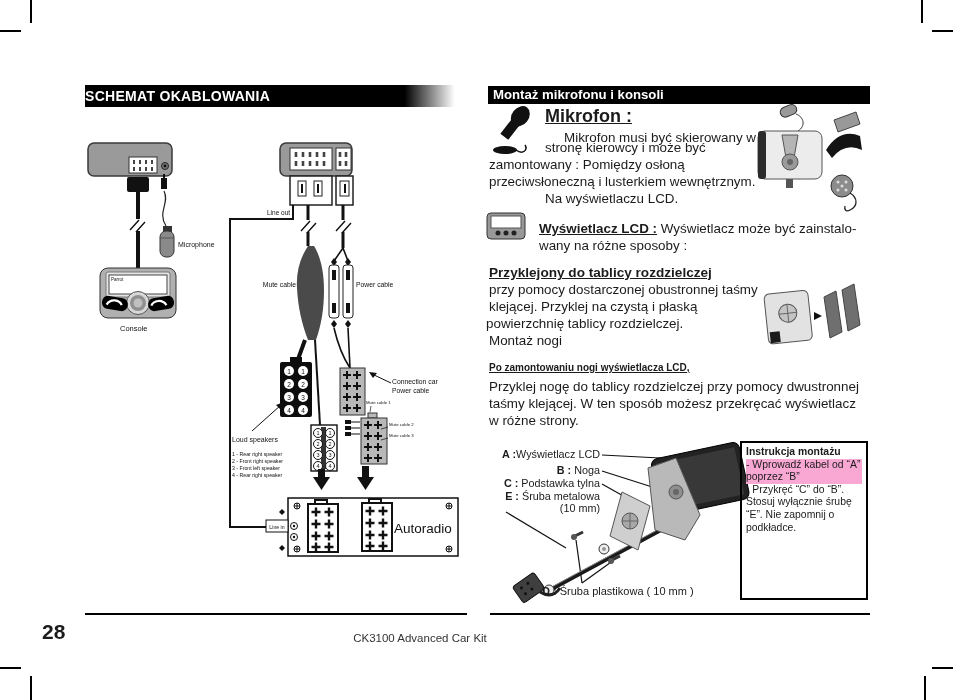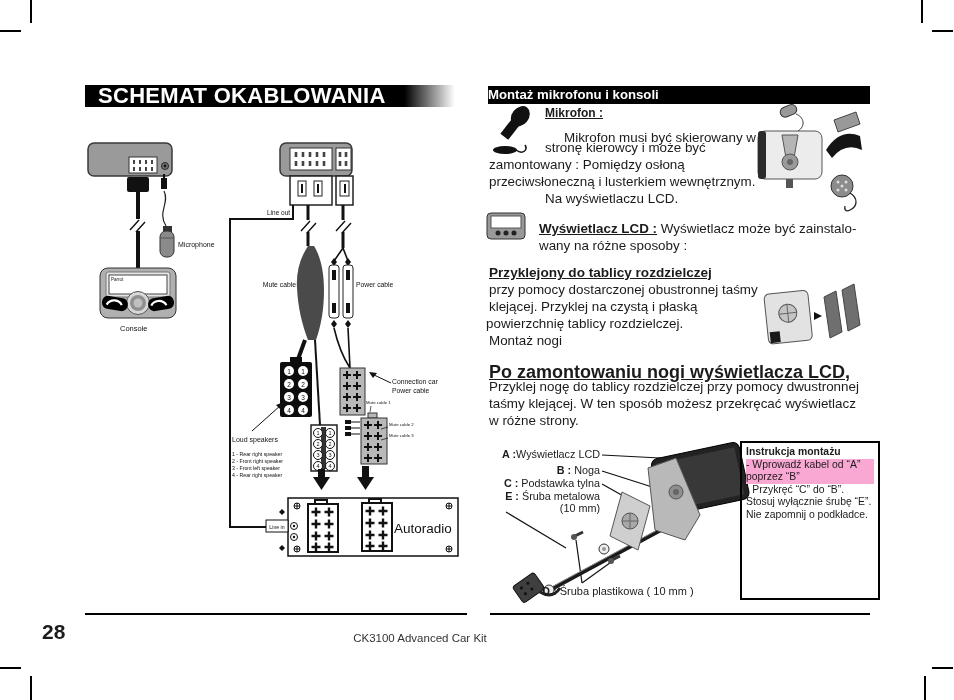--- a/index.html
+++ b/index.html
@@ -3,34 +3,34 @@
 <meta charset="utf-8">
 <style>
   html,body{margin:0;padding:0;}
   body{width:954px;height:700px;background:#fff;position:relative;overflow:hidden;
        font-family:"Liberation Sans", sans-serif;color:#1b1b1b;}
   .abs{position:absolute;}
   .crop{position:absolute;background:#000;}
   
   .hdr-left{position:absolute;left:85px;top:85px;width:385px;height:22px;
     background:linear-gradient(90deg,#000 0%,#000 83%,#fff 96%,#fff 100%);
-    color:#fff;font-weight:bold;font-size:22px;line-height:22px;padding-left:13px;
+    color:#fff;font-weight:bold;font-size:14px;line-height:22px;padding-left:0;
     letter-spacing:.3px;box-sizing:border-box;white-space:nowrap;}
   .hdr-right{position:absolute;left:488px;top:86px;width:382px;height:18px;background:#000;
-    color:#fff;font-weight:bold;font-size:13.2px;line-height:18px;
+    color:#fff;font-weight:bold;font-size:13.2px;line-height:18px;padding-left:5px;
     box-sizing:border-box;white-space:nowrap;}
   
   .t{position:absolute;white-space:nowrap;font-size:13.4px;}
   .h{font-weight:bold;text-decoration:underline;}
   
   .asmrow{position:absolute;left:482px;width:118px;text-align:right;font-size:10.8px;white-space:nowrap;}
   .asmrow b{font-weight:bold;}
   .dlabel{position:absolute;left:542px;top:585px;font-size:11px;white-space:nowrap;}
   
-  .instr{position:absolute;left:740px;top:441px;width:140px;height:159px;border:2px solid #000;
+  .instr{position:absolute;left:740px;top:441px;width:128px;height:159px;border:2px solid #000;
     box-sizing:border-box;padding:3px 4px;font-size:10.4px;line-height:12.6px;}
   .instr .title{font-weight:bold;}
   .instr .hl{background:#f9a8d4;}
   
   .footline{position:absolute;height:2px;background:#000;}
   .pagenum{position:absolute;left:42px;top:620px;font-size:21px;font-weight:bold;}
   .doctitle{position:absolute;left:280px;top:632px;width:280px;text-align:center;font-size:11.5px;color:#333;}
   svg{font-family:"Liberation Sans", sans-serif;}
   svg text{fill:#111;}
 </style>
@@ -363,39 +363,39 @@
         <rect x="516" y="577" width="26" height="20" rx="3" fill="#3f3f3f" stroke="#111"></rect>
         <circle cx="523" cy="583" r="1.5" fill="#111"></circle>
           <circle cx="531" cy="583" r="1.5" fill="#111"></circle>
         <circle cx="523" cy="590" r="1.5" fill="#111"></circle>
           <circle cx="531" cy="590" r="1.5" fill="#111"></circle>
       </g>
       <path d="M540,592 C550,598 556,594 560,588" fill="none" stroke="#222" stroke-width="3"></path>
     </g>
   </svg>
 
-  <div class="t h" style="left:545px;top:106px;font-size:12px;text-align:center;">Mikrofon :</div>
+  <div class="t h" style="left:545px;top:106px;font-size:18px;text-align:center;">Mikrofon :</div>
   <div class="t" style="left:545px;top:130px;margin-left:19px;">Mikrofon musi być skierowany w</div>
   <div class="t" style="left:545px;top:140px;">stronę kierowcy i może być</div>
   <div class="t" style="left:489px;top:157px;">zamontowany : Pomiędzy osłoną</div>
   <div class="t" style="left:489px;top:174px;">przeciwsłoneczną i lusterkiem wewnętrznym.</div>
   <div class="t" style="left:545px;top:191px;">Na wyświetlaczu LCD.</div>
 
   <div class="t" style="left:539px;top:221px;">
     <span class="h">Wyświetlacz LCD :</span><span> Wyświetlacz może być zainstalo-</span>
   </div>
   <div class="t" style="left:539px;top:238px;">wany na różne sposoby :</div>
 
   <div class="t h" style="left:489px;top:265px;font-size:13.6px;">Przyklejony do tablicy rozdzielczej</div>
   <div class="t" style="left:489px;top:282px;">przy pomocy dostarczonej obustronnej taśmy</div>
   <div class="t" style="left:489px;top:299px;">klejącej. Przyklej na czystą i płaską</div>
   <div class="t" style="left:486px;top:316px;">powierzchnię tablicy rozdzielczej.</div>
   <div class="t" style="left:489px;top:333px;">Montaż nogi</div>
 
-  <div class="t h" style="left:489px;top:362px;font-size:18px;text-align:right;">Po zamontowaniu nogi wyświetlacza LCD,</div>
+  <div class="t h" style="left:489px;top:362px;font-size:10px;text-align:right;">Po zamontowaniu nogi wyświetlacza LCD,</div>
   <div class="t" style="left:489px;top:379px;">Przyklej nogę do tablicy rozdzielczej przy pomocy dwustronnej</div>
   <div class="t" style="left:489px;top:396px;">taśmy klejącej. W ten sposób możesz przekręcać wyświetlacz</div>
   <div class="t" style="left:489px;top:413px;">w różne strony.</div>
 
   <div class="asmrow" style="top:448px;text-align:right;">
     <b>A :</b><span>Wyświetlacz LCD</span>
   </div>
   <div class="asmrow" style="top:464px;">
     <b>B :</b><span> Noga</span>
   </div>

